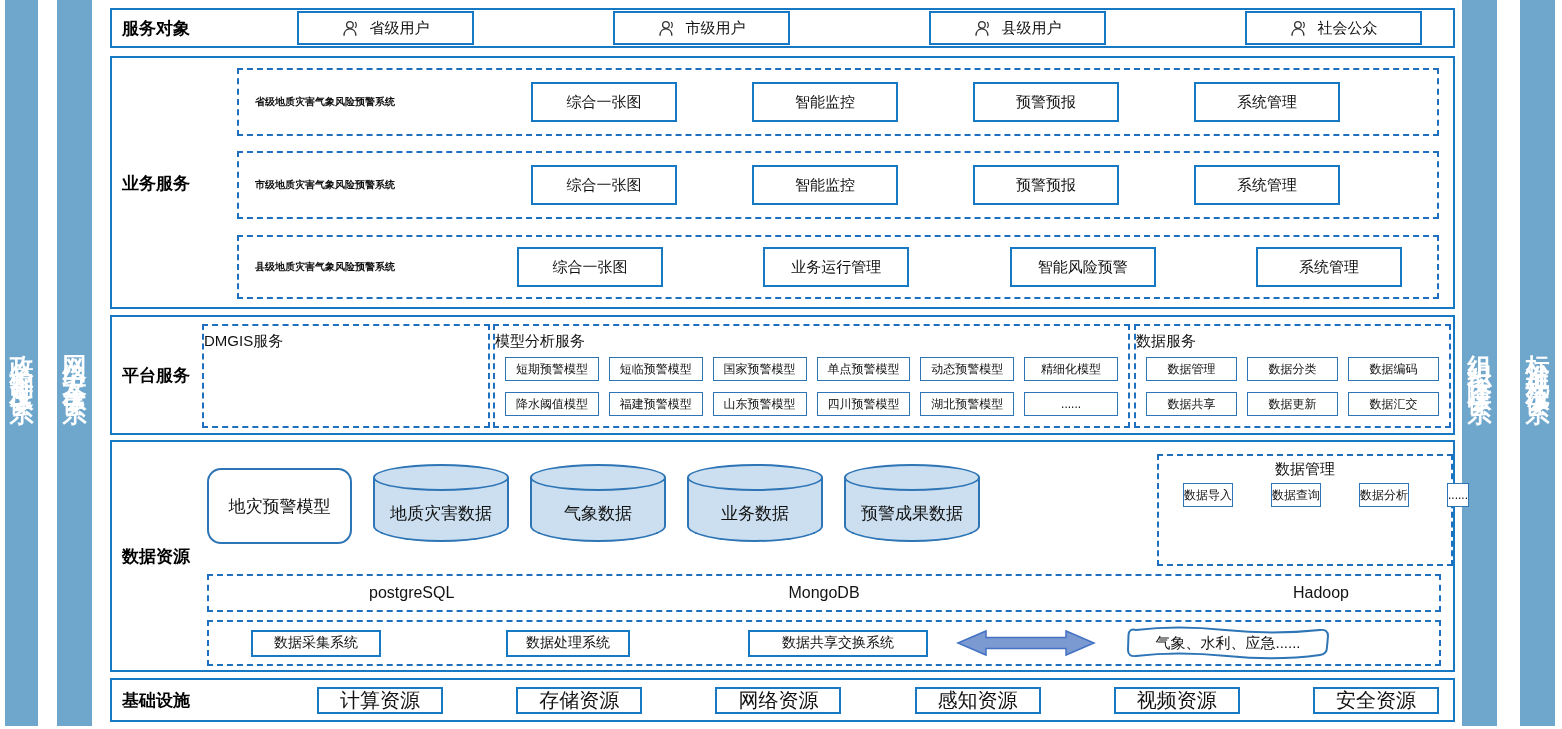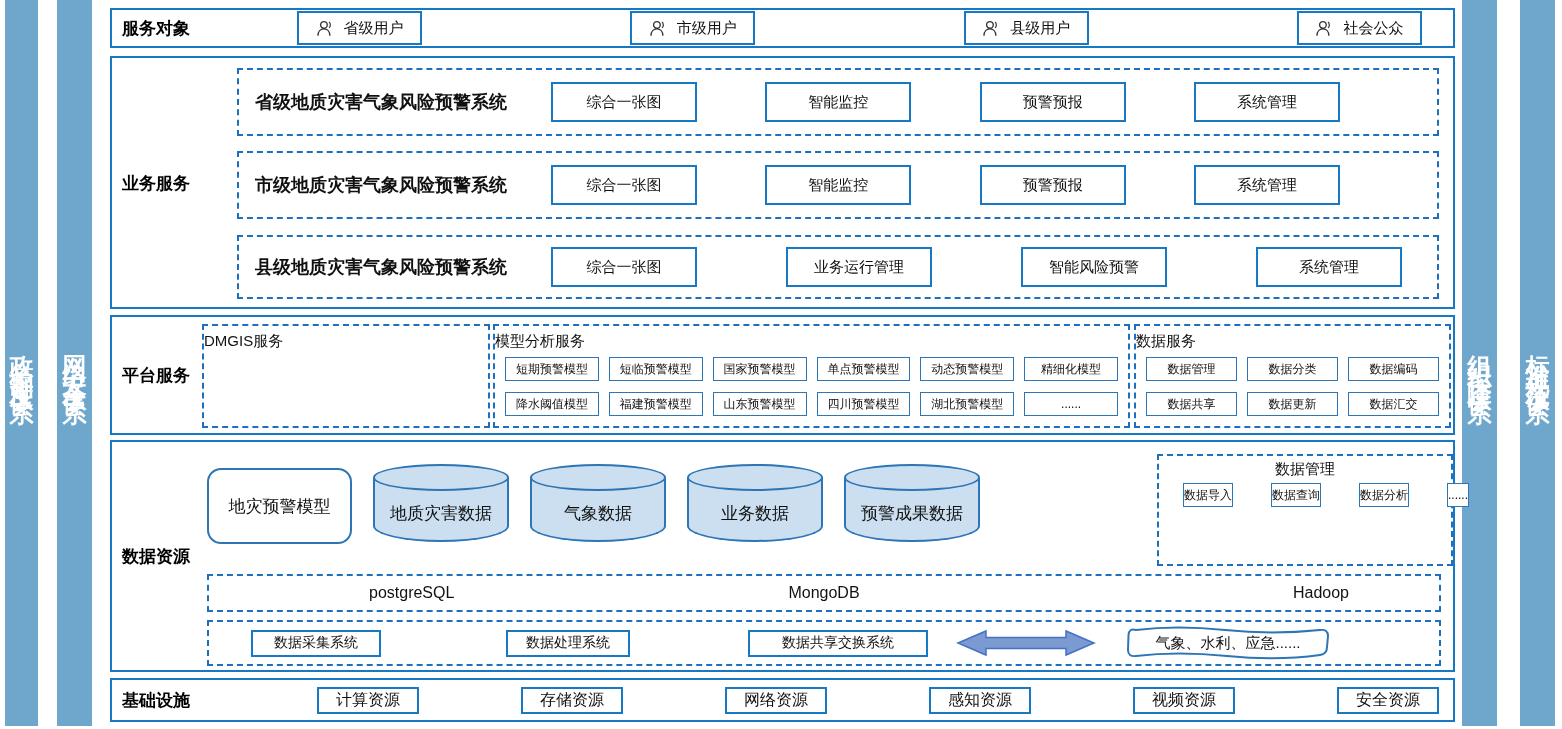--- a/index.html
+++ b/index.html
@@ -10,27 +10,27 @@
   .vbar{position:absolute;top:0;height:726px;background:#6fa7cc;display:flex;align-items:center;justify-content:center;}
   .vbar span{writing-mode:vertical-rl;font-size:24px;font-weight:bold;color:#fff;letter-spacing:9px;}
 
   
   .sec{position:absolute;left:110px;width:1345px;border:2px solid #1778c4;box-sizing:border-box;background:#fff;}
   .sec-label{font-weight:bold;font-size:17px;color:#000;white-space:nowrap;}
   .side-label{position:absolute;left:10px;top:50%;transform:translateY(-50%);}
 
   
   .users-row{position:absolute;left:185px;width:1125px;top:0;bottom:0;display:flex;align-items:center;justify-content:space-between;}
-  .user-box{display:flex;align-items:center;justify-content:center;gap:9px;width:125px;height:34px;border:2px solid #1778c4;font-size:15px;background:#fff;box-sizing:border-box;}
+  .user-box{display:flex;align-items:center;justify-content:center;gap:9px;width:177px;height:34px;border:2px solid #1778c4;font-size:15px;background:#fff;box-sizing:border-box;}
 
   .dashed{position:absolute;border:2px dashed #1f6fbf;box-sizing:border-box;background:#fff;}
 
   
   .sys-row{left:125px;right:14px;height:68px;display:flex;align-items:center;padding:0 35px 0 16px;}
-  .sys-name{font-weight:bold;font-size:18px;flex:0 0 232px;white-space:nowrap;}
+  .sys-name{font-weight:bold;font-size:10px;flex:0 0 232px;white-space:nowrap;}
   .mods{flex:1;display:flex;justify-content:space-between;align-items:center;padding-left:44px;}
   .mods.pad-r{padding-right:62px;}
   .mod-box{width:146px;height:40px;border:2px solid #1778c4;display:flex;align-items:center;justify-content:center;font-size:15px;background:#fff;box-sizing:border-box;}
 
   
   .pg{padding:2px 0 0 0;}
   .pg-title{text-align:left;font-size:15px;line-height:26px;height:26px;color:#111;}
   .pg-grid{display:grid;gap:11px 10px;padding:3px 10px 0;}
   .sm-box{border:1px solid #2e75b6;height:24px;display:flex;align-items:center;justify-content:center;font-size:12px;background:#fff;box-sizing:border-box;white-space:nowrap;}
 
@@ -47,21 +47,21 @@
   .db-name{position:absolute;top:50%;transform:translateY(-50%);font-size:16px;}
   .sys2-row{left:95px;right:12px;top:178px;height:46px;display:flex;align-items:center;}
   .sys2-box{height:27px;border:2px solid #1778c4;display:flex;align-items:center;justify-content:center;font-size:14px;background:#fff;box-sizing:border-box;padding:0 12px;white-space:nowrap;}
   .arrow-wrap{width:140px;height:30px;margin-left:28px;flex:0 0 auto;}
   .wavy{position:relative;width:212px;height:40px;margin-left:26px;flex:0 0 auto;}
   .wavy svg{position:absolute;inset:0;}
   .wavy-text{position:absolute;inset:0;display:flex;align-items:center;justify-content:center;font-size:15px;}
 
   
   .infra-row{position:absolute;left:205px;right:14px;top:0;bottom:0;display:flex;align-items:center;justify-content:space-between;}
-  .infra-box{width:102px;height:27px;border:2px solid #1778c4;display:flex;align-items:center;justify-content:center;font-size:16px;background:#fff;box-sizing:border-box;}
+  .infra-box{width:126px;height:27px;border:2px solid #1778c4;display:flex;align-items:center;justify-content:center;font-size:20px;background:#fff;box-sizing:border-box;}
 </style>
 </head>
 <body>
 
 <div id="canvas">
 
   <div class="vbar" style="left:5px;width:33px;">
       <span>政策制度体系</span>
     </div>
   <div class="vbar" style="left:57px;width:35px;">

